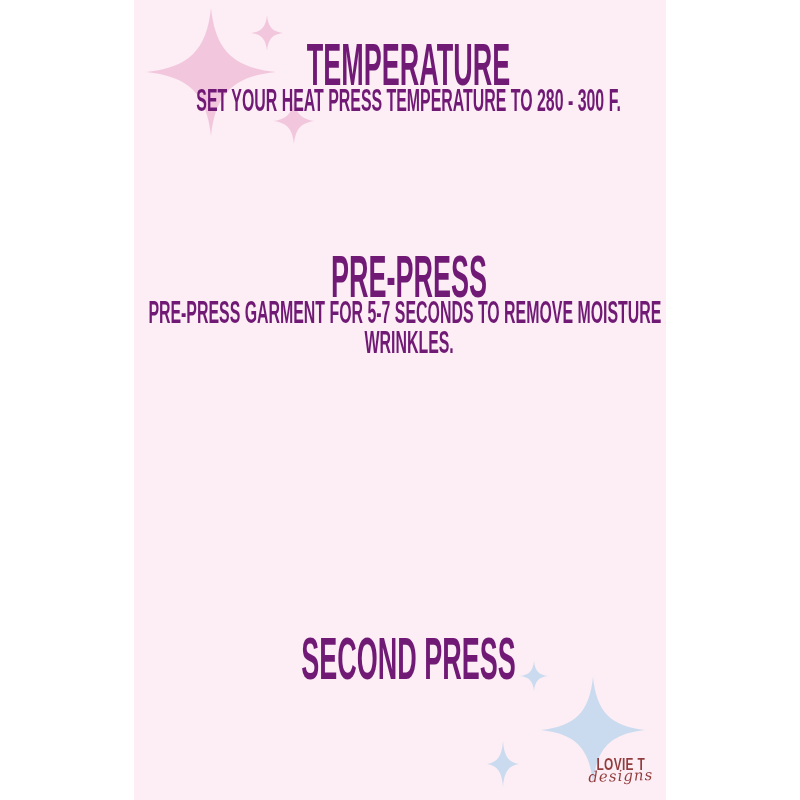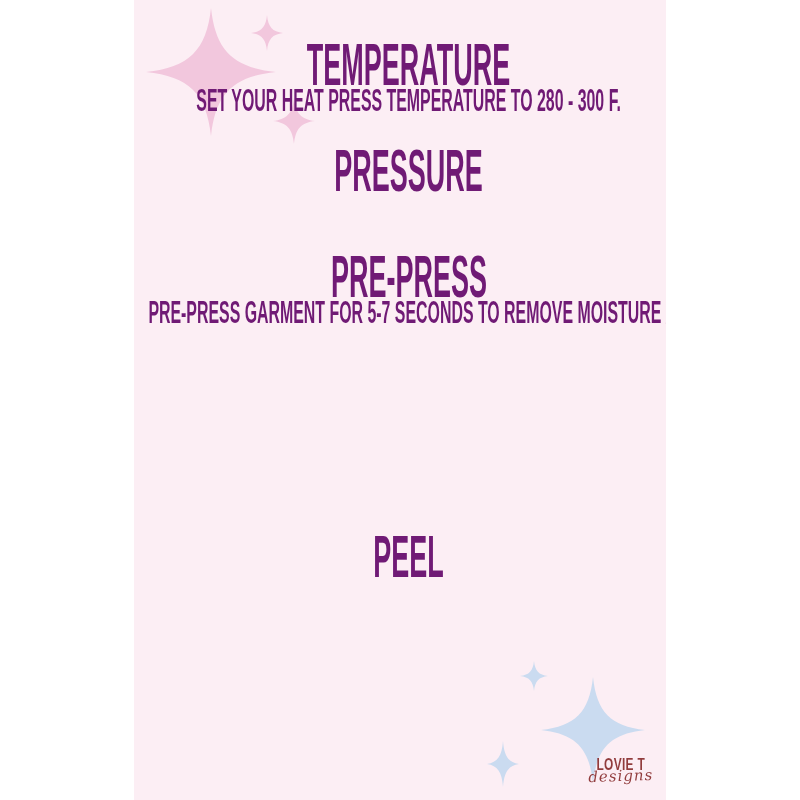--- a/index.html
+++ b/index.html
@@ -68,46 +68,46 @@
       <span class="st">TEMPERATURE</span>
     </h2>
     <div class="b">
       <div class="bl">
           <span class="st">SET YOUR HEAT PRESS TEMPERATURE TO 280 - 300 F.</span>
         </div>
     </div>
   </section>
 
   <section class="sec s2">
-    <h2 class="h">
-      <span class="st">PRESSURE</span>
-    </h2>
   </section>
 
   <section class="sec s3">
     <h2 class="h">
       <span class="st">PRE-PRESS</span>
     </h2>
     <div class="b">
       <div class="bl">
           <span class="st">PRE-PRESS GARMENT FOR 5-7 SECONDS TO REMOVE MOISTURE /</span>
         </div>
+      <div class="bl">
+          <span class="st">WRINKLES.</span>
+        </div>
     </div>
   </section>
 
   <section class="sec s4">
   </section>
 
   <section class="sec s5">
-    <h2 class="h">
-      <span class="st">PEEL</span>
-    </h2>
   </section>
 
   <section class="sec s6">
+    <h2 class="h">
+      <span class="st">SECOND PRESS</span>
+    </h2>
   </section>
 
   <div class="watermark">
     <span class="wm-brand">LOVIE T</span>
     <div class="wm-sub">designs</div>
   </div>
 
 </div>
 
 </body></html>

